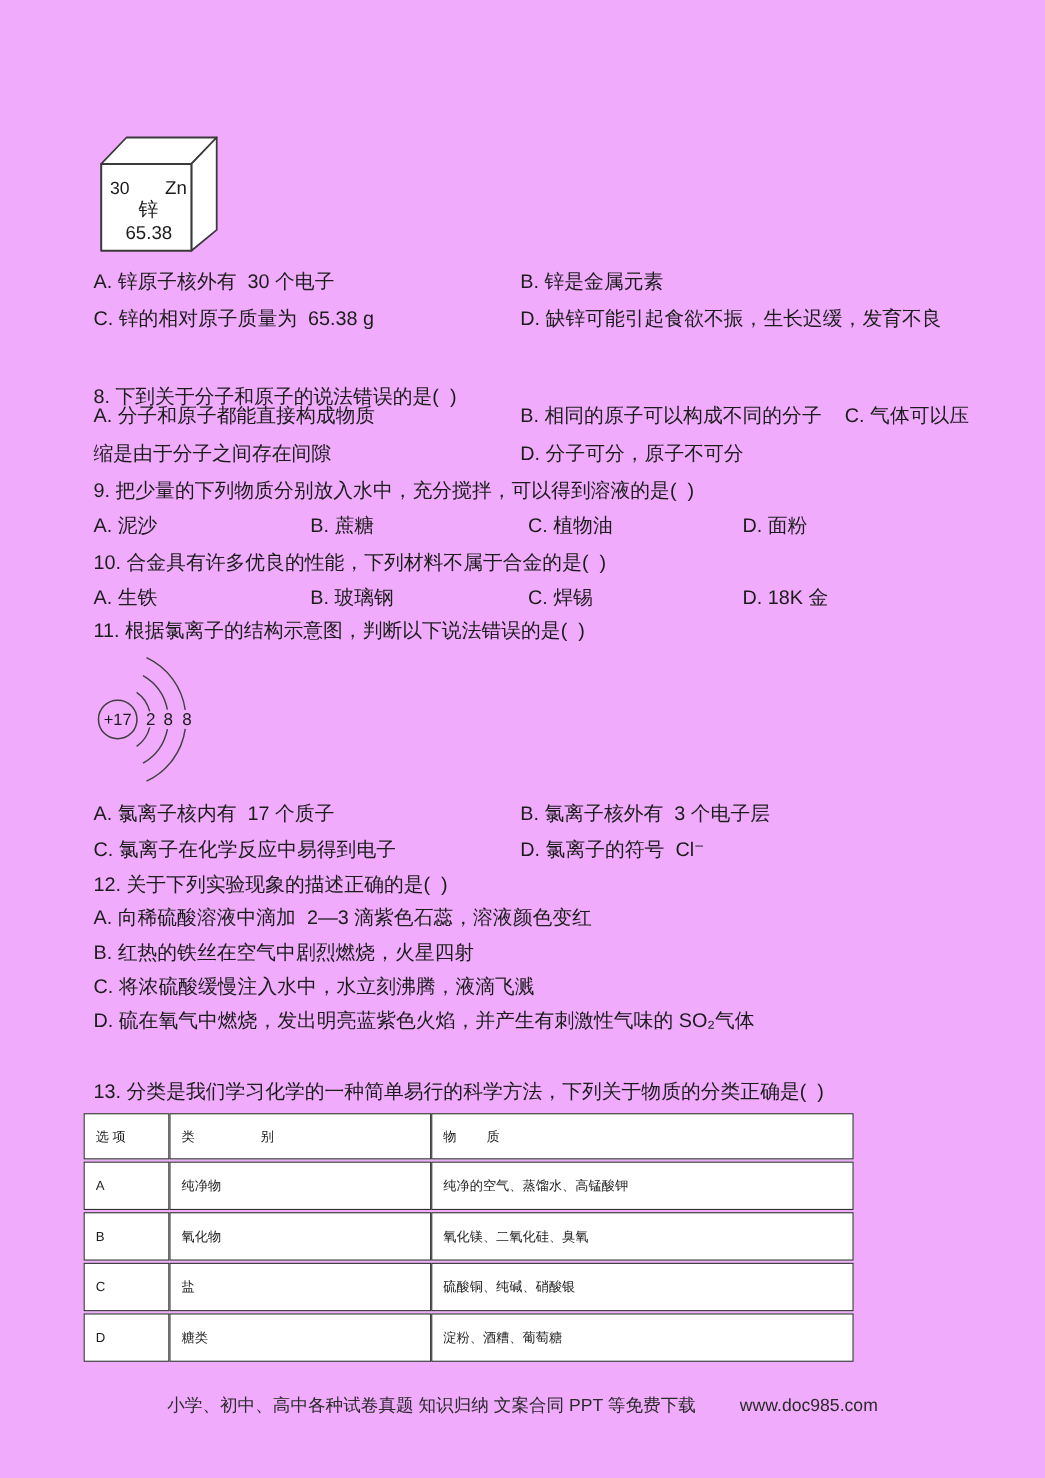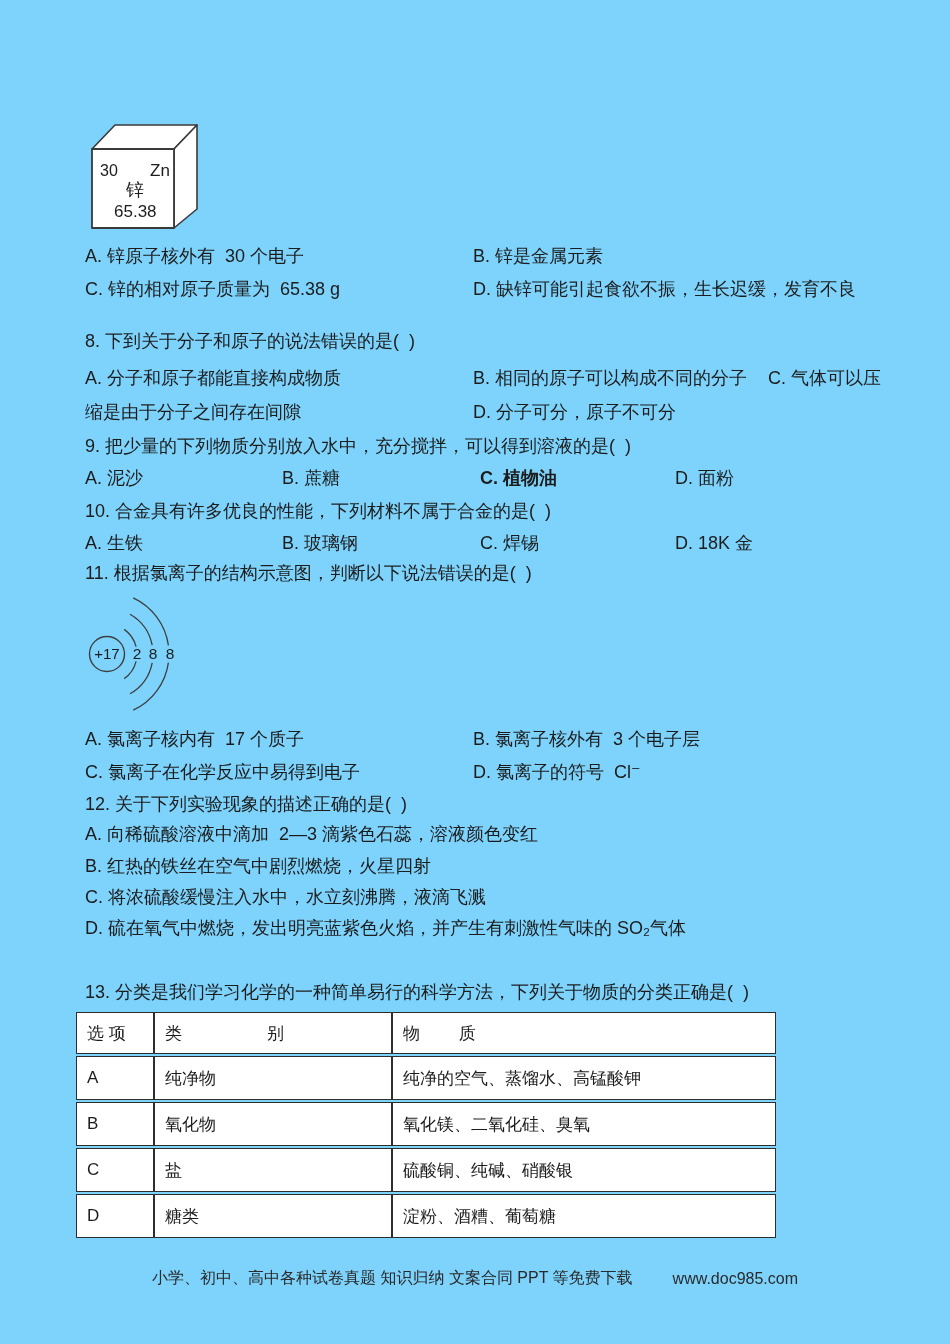--- a/index.html
+++ b/index.html
@@ -1,30 +1,30 @@
 <!DOCTYPE html>
 <html><head>
 <meta charset="utf-8">
 <style>
   html,body{margin:0;padding:0;background:#fff;}
   .page{
-    position:relative;width:950px;height:1344px;background:#7dd3fc;
+    position:relative;width:950px;height:1344px;background:#f0abfc;
     font-family:"Liberation Sans","DejaVu Sans",sans-serif;
     color:#1c1c1c;overflow:hidden;
   }
   .ln{position:absolute;font-size:18px;line-height:33px;white-space:pre;}
   .fig{position:absolute;}
   .fig svg text{font-family:"Liberation Sans","DejaVu Sans",sans-serif;fill:#1c1c1c;}
   .qtable{
     position:absolute;left:76px;top:1010px;width:700px;
     border-collapse:separate;border-spacing:0 2px;table-layout:fixed;
   }
   .qtable td{
     border:1px solid #2e2e2e;padding:0 6px 0 10px;
-    font-size:17px;vertical-align:middle;background:#fff;white-space:pre;
+    font-size:12px;vertical-align:middle;background:#fff;white-space:pre;
   }
   .qtable tr.hdr td{height:40px;}
   .qtable tr.row td{height:42px;}
   .footer{
     position:absolute;left:0;right:0;top:1262px;height:33px;
     display:flex;justify-content:center;align-items:center;gap:40px;
     font-size:16px;color:#2a2a2a;white-space:pre;
   }
 </style>
 </head>
@@ -42,31 +42,31 @@
       <text x="38" y="81" font-size="18">锌</text>
       <text x="26" y="102" font-size="17">65.38</text>
     </svg>
   </div>
 
   <div class="ln" style="left:85px;top:240px;">A. 锌原子核外有  30 个电子</div>
   <div class="ln" style="left:473px;top:240px;">B. 锌是金属元素</div>
   <div class="ln" style="left:85px;top:273px;">C. 锌的相对原子质量为  65.38 g</div>
   <div class="ln" style="left:473px;top:273px;">D. 缺锌可能引起食欲不振，生长迟缓，发育不良</div>
 
-  <div class="ln" style="left:85px;top:325px;">8. 下到关于分子和原子的说法错误的是(  )</div>
+  <div class="ln" style="left:85px;top:344px;">8. 下到关于分子和原子的说法错误的是(  )</div>
   <div class="ln" style="left:85px;top:362px;text-align:right;">A. 分子和原子都能直接构成物质</div>
   <div class="ln" style="left:473px;top:362px;">B. 相同的原子可以构成不同的分子</div>
   <div class="ln" style="left:768px;top:362px;">C. 气体可以压</div>
   <div class="ln" style="left:85px;top:396px;text-align:right;">缩是由于分子之间存在间隙</div>
   <div class="ln" style="left:473px;top:396px;">D. 分子可分，原子不可分</div>
 
   <div class="ln" style="left:85px;top:430px;">9. 把少量的下列物质分别放入水中，充分搅拌，可以得到溶液的是(  )</div>
   <div class="ln" style="left:85px;top:462px;">A. 泥沙</div>
   <div class="ln" style="left:282px;top:462px;">B. 蔗糖</div>
-  <div class="ln" style="left:480px;top:462px;font-weight:bold;">C. 植物油</div>
+  <div class="ln" style="left:480px;top:462px;">C. 植物油</div>
   <div class="ln" style="left:675px;top:462px;">D. 面粉</div>
 
   <div class="ln" style="left:85px;top:495px;">10. 合金具有许多优良的性能，下列材料不属于合金的是(  )</div>
   <div class="ln" style="left:85px;top:527px;">A. 生铁</div>
   <div class="ln" style="left:282px;top:527px;">B. 玻璃钢</div>
   <div class="ln" style="left:480px;top:527px;">C. 焊锡</div>
   <div class="ln" style="left:675px;top:527px;">D. 18K 金</div>
 
   <div class="ln" style="left:85px;top:557px;">11. 根据氯离子的结构示意图，判断以下说法错误的是(  )</div>
 

